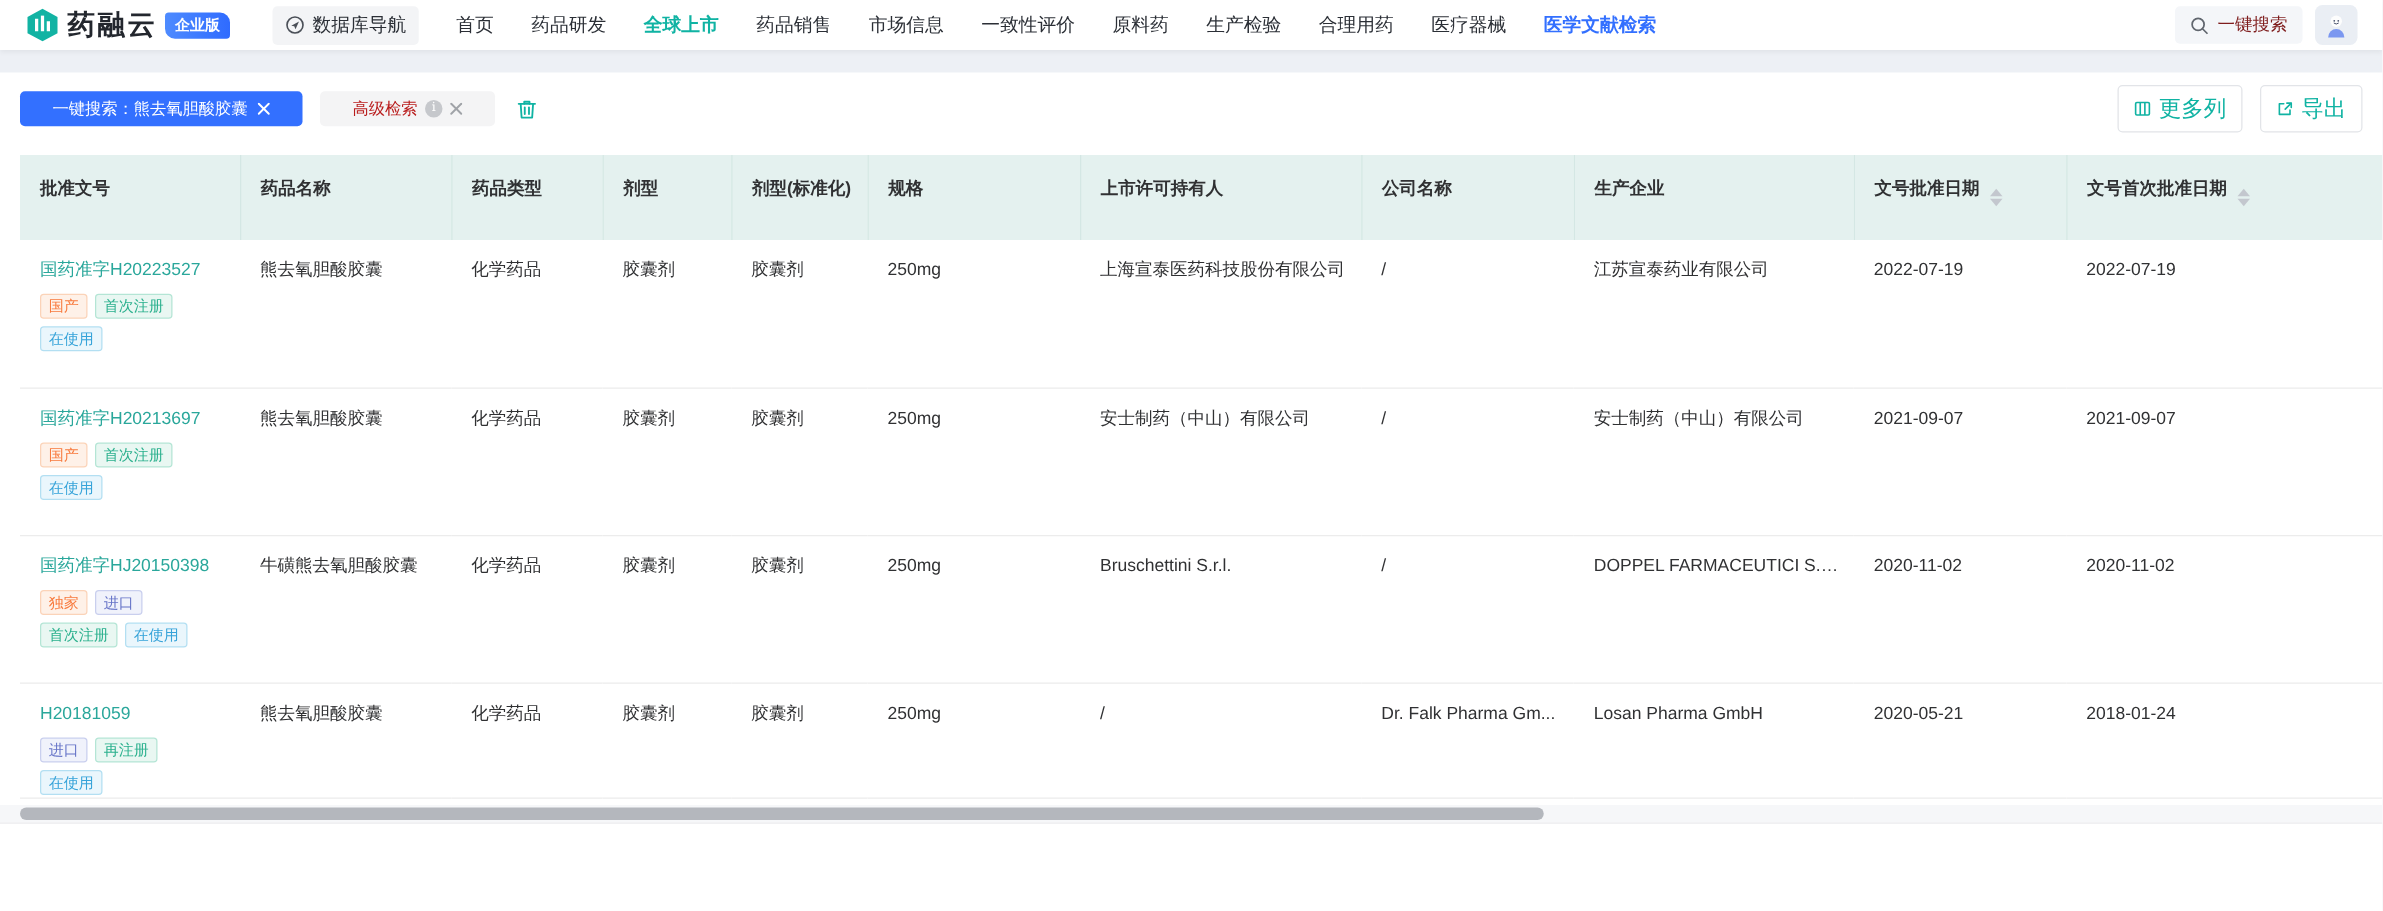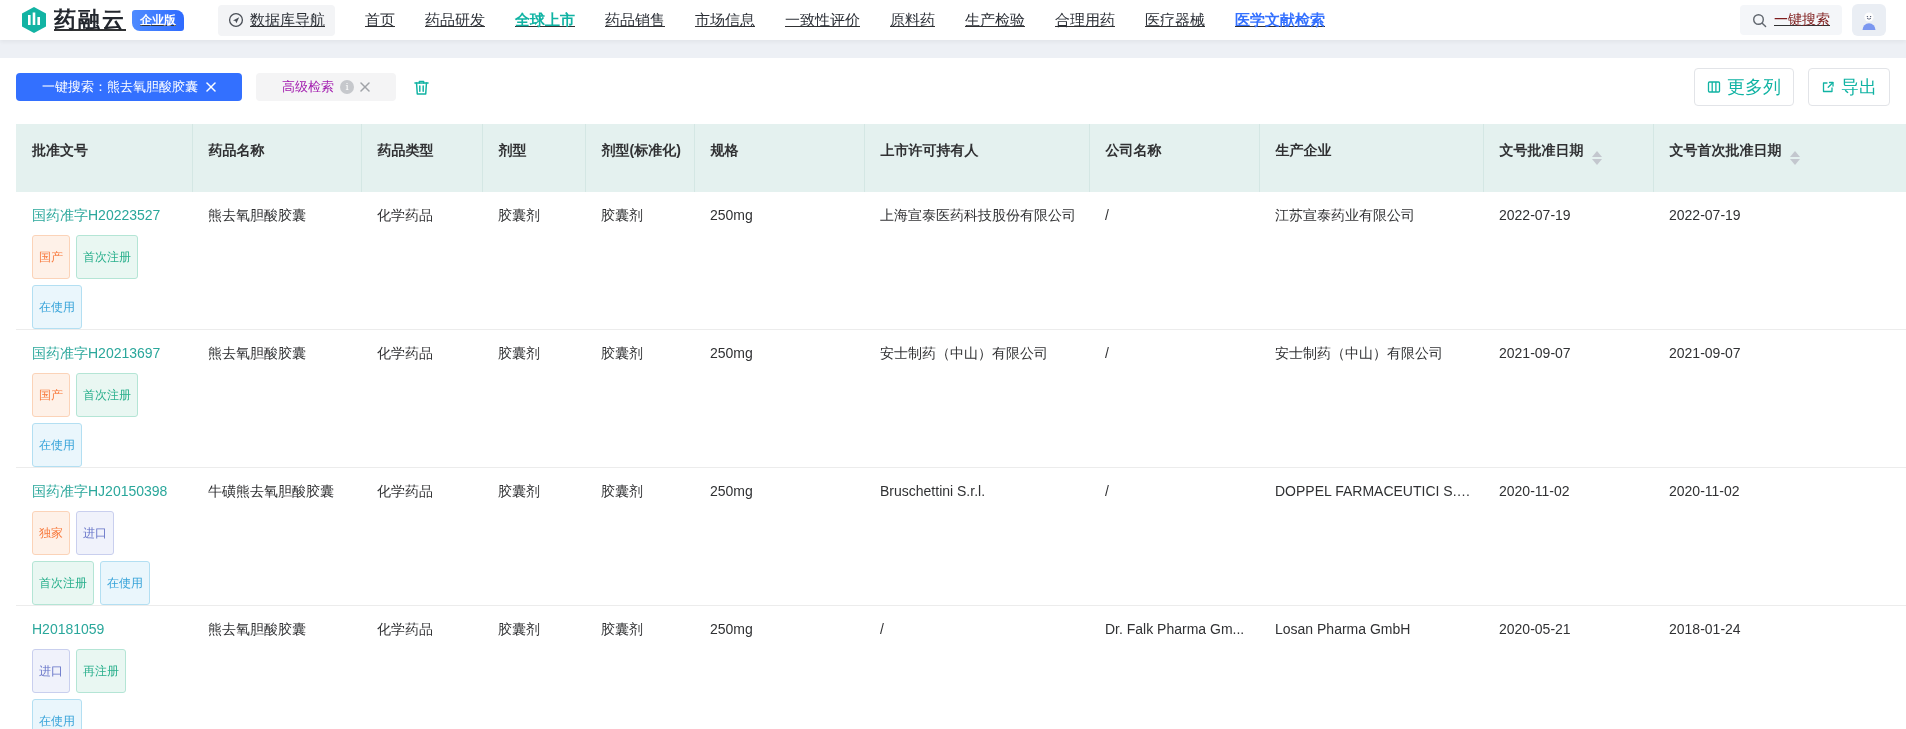--- a/index.html
+++ b/index.html
@@ -4,21 +4,21 @@
 <style>
   * { margin:0; padding:0; box-sizing:border-box; }
   html,body { width:1906px; height:729px; overflow:hidden; }
   body {
     font-family:"Liberation Sans","DejaVu Sans",sans-serif;
     background:#edf0f5; color:#303133; font-size:14px;
   }
   
   .navbar {
     height:40px; background:#fff; display:flex; 
-    padding:0 20px; box-shadow:0 2px 4px rgba(0,0,0,.05); position:relative; z-index:5;text-decoration:underline;
+    padding:0 20px; box-shadow:0 2px 4px rgba(0,0,0,.05); position:relative; z-index:5;
   }
   .brand { display:flex; align-items:center; gap:6px; cursor:pointer; }
   .brand-text { font-size:22px; font-weight:800; color:#23272e; letter-spacing:2px; }
   .brand-badge {
     background:linear-gradient(90deg,#4e8bff,#2f6bff); color:#fff; font-size:12px;
     padding:2px 8px; border-radius:3px 8px 3px 8px; font-weight:600;
   }
   .nav { display:flex; align-items:center; gap:30px; margin-left:34px; font-size:15px; color:#2b2f36; }
   .nav-pill {
     display:flex; align-items:center; gap:6px; background:#f3f4f6;
@@ -34,21 +34,21 @@
   }
   .avatar {
     width:34px; height:32px; background:#eaeef4; border-radius:6px;
     display:flex; align-items:center; justify-content:center; cursor:pointer;
   }
   
   .card { background:#fff; margin-top:18px; height:671px; position:relative; }
   .filter-row { display:flex; align-items:center; gap:14px; padding:10px 16px 0 16px; }
   .chip { display:inline-flex; align-items:center; gap:8px; height:28px; border-radius:4px; padding:0 26px; font-size:13px; }
   .chip--blue { background:#3370ff; color:#fff; }
-  .chip--gray { background:#f4f4f5; color:#a21caf; gap:6px; }
+  .chip--gray { background:#f4f4f5; color:#b91c1c; gap:6px; }
   .icon-x { cursor:pointer; display:inline-flex; }
   .info-dot {
     width:14px; height:14px; border-radius:50%; background:#c6c8cc; color:#fff;
     font-size:10px; line-height:14px; text-align:center; display:inline-block;
     font-family:"DejaVu Serif",serif; cursor:pointer;
   }
   .info-dot::after { content:"i"; }
   .trash-btn { cursor:pointer; display:inline-flex; margin-left:2px; }
   .spacer { flex:1; }
   .btn {
@@ -70,21 +70,21 @@
   th:last-child { border-right:none; }
   td {
     padding:13px 12px 0 16px; vertical-align:top; font-size:14px; color:#303133;
     border-bottom:1px solid #ececec; line-height:1.5; overflow:hidden; white-space:nowrap;
     text-overflow:ellipsis;
   }
   tr.row-h { height:118px; }
   tr.row-h-last { height:92px; }
   a.cell-link { color:#2aa79b; text-decoration:none; cursor:pointer; }
   .tags { display:flex; flex-wrap:wrap; gap:6px; margin-top:9px; width:142px; white-space:normal; }
-  .tag { font-size:12px; line-height:18px; padding:12px 6px; border-radius:3px; border:1px solid; white-space:nowrap; }
+  .tag { font-size:12px; line-height:18px; padding:0 6px; border-radius:3px; border:1px solid; white-space:nowrap; }
   .tag-orange { color:#f87a3d; background:#fef1e8; border-color:#fbd3b8; }
   .tag-teal   { color:#2ab08d; background:#e9f7f2; border-color:#b4e5d5; }
   .tag-blue   { color:#36a3d9; background:#eaf6fc; border-color:#b3dff2; }
   .tag-indigo { color:#6674c8; background:#f0f2fb; border-color:#c9cfee; }
   .sort { display:inline-flex; flex-direction:column; margin-left:8px; vertical-align:-2px; cursor:pointer; }
   .caret-up   { width:0; height:0; border-left:5px solid transparent; border-right:5px solid transparent; border-bottom:6px solid #c3c7ce; margin-bottom:2px; }
   .caret-down { width:0; height:0; border-left:5px solid transparent; border-right:5px solid transparent; border-top:6px solid #c3c7ce; }
   
   .hscroll { position:relative; height:15px; background:#f6f7f9; border-bottom:1px solid #ededf0; margin-top:5px; }
   .hthumb { position:absolute; left:16px; top:2px; width:1219px; height:10px; border-radius:5px; background:#b4b7bd; cursor:pointer; }

